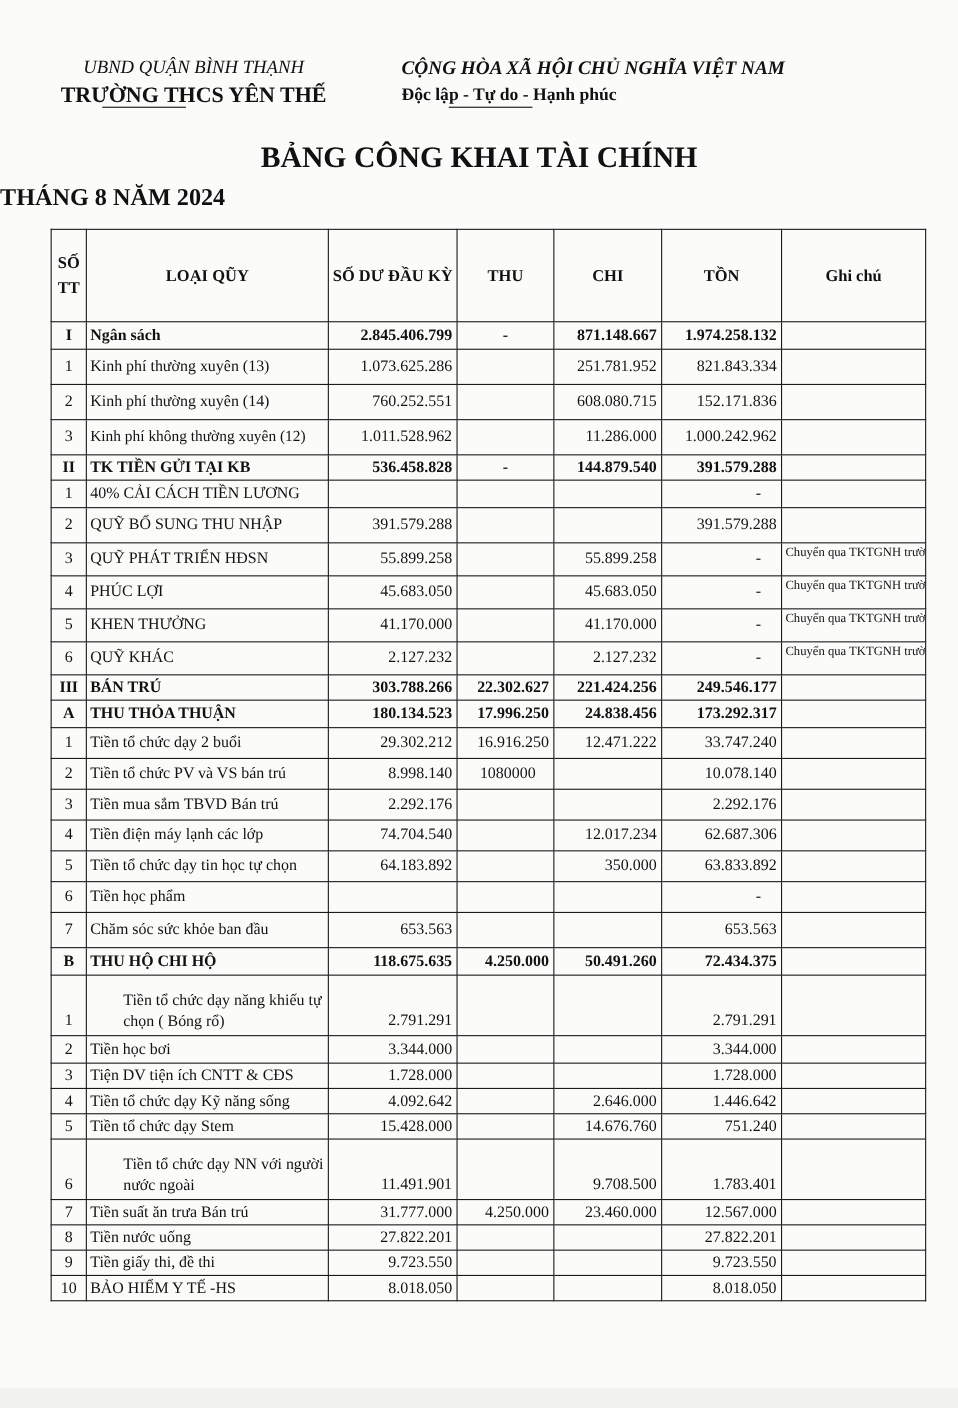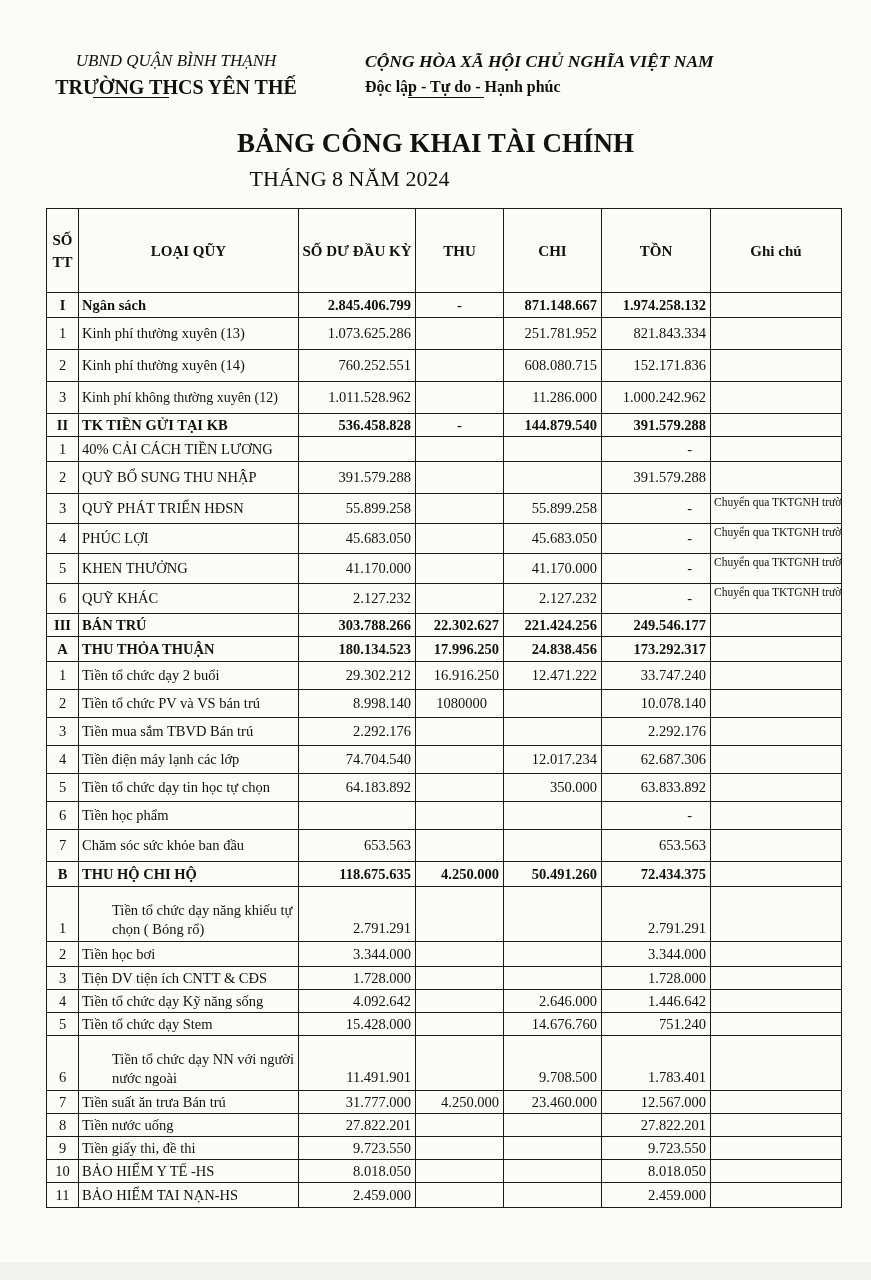--- a/index.html
+++ b/index.html
@@ -9,21 +9,21 @@
   }
   .hdr-left { position: absolute; left: 46px; top: 48px; width: 260px; text-align: center; }
   .hdr-right { position: absolute; left: 365px; top: 48px; width: 410px; text-align: left; }
   .hdr-line1 { font-size: 17px; line-height: 26px; white-space: nowrap; font-style: italic; }
   .hdr-line2 { font-size: 20px; line-height: 26px; font-weight: bold; white-space: nowrap; position: relative; display: inline-block; }
   .hdr-right .hdr-line1 { font-weight: bold; font-size: 17.5px; }
   .hdr-right .hdr-line2 { font-size: 16px; }
   .ul-left { position: absolute; left: 38px; width: 76px; bottom: 2px; height: 1px; background: #111; }
   .ul-right { position: absolute; left: 43px; width: 76px; bottom: 2px; height: 1px; background: #111; }
   .title { position: absolute; left: 0; width: 871px; top: 126px; text-align: center; font-weight: bold; font-size: 27px; line-height: 34px; }
-  .subtitle { position: absolute; left: 0; width: 699px; top: 164px; text-align: center; font-weight: normal; font-size: 22px; line-height: 30px; }
+  .subtitle { position: absolute; left: 0; width: 699px; top: 164px; text-align: left; font-weight: bold; font-size: 22px; line-height: 30px; }
   table.fin {
     position: absolute; left: 46px; top: 208px; width: 795px;
     border-collapse: collapse; table-layout: fixed; font-size: 14.5px;
   }
   table.fin td, table.fin th { border: 1.4px solid #1a1a1a; padding: 0 3px; }
   table.fin th { font-weight: bold; text-align: center; font-size: 15px; height: 83px; line-height: 22px; }
   table.fin td.stt { text-align: center; padding: 0; }
   table.fin td.name { text-align: left; white-space: nowrap; overflow: hidden; }
   table.fin td.num { text-align: right; white-space: nowrap; padding-right: 4px; }
   table.fin td.dash { text-align: center; }
@@ -354,25 +354,16 @@
     </tr>
     <tr class="h23">
       <td class="stt">10</td>
       <td class="name">BẢO HIỂM Y TẾ -HS</td>
       <td class="num">8.018.050</td>
       <td class="num"></td>
       <td class="num"></td>
       <td class="num">8.018.050</td>
       <td></td>
     </tr>
-    <tr class="h25">
-      <td class="stt">11</td>
-      <td class="name">BẢO HIỂM TAI NẠN-HS</td>
-      <td class="num">2.459.000</td>
-      <td class="num"></td>
-      <td class="num"></td>
-      <td class="num">2.459.000</td>
-      <td></td>
-    </tr>
   </tbody>
 </table>
 
 <div class="noise"></div>
 
 </body></html>

